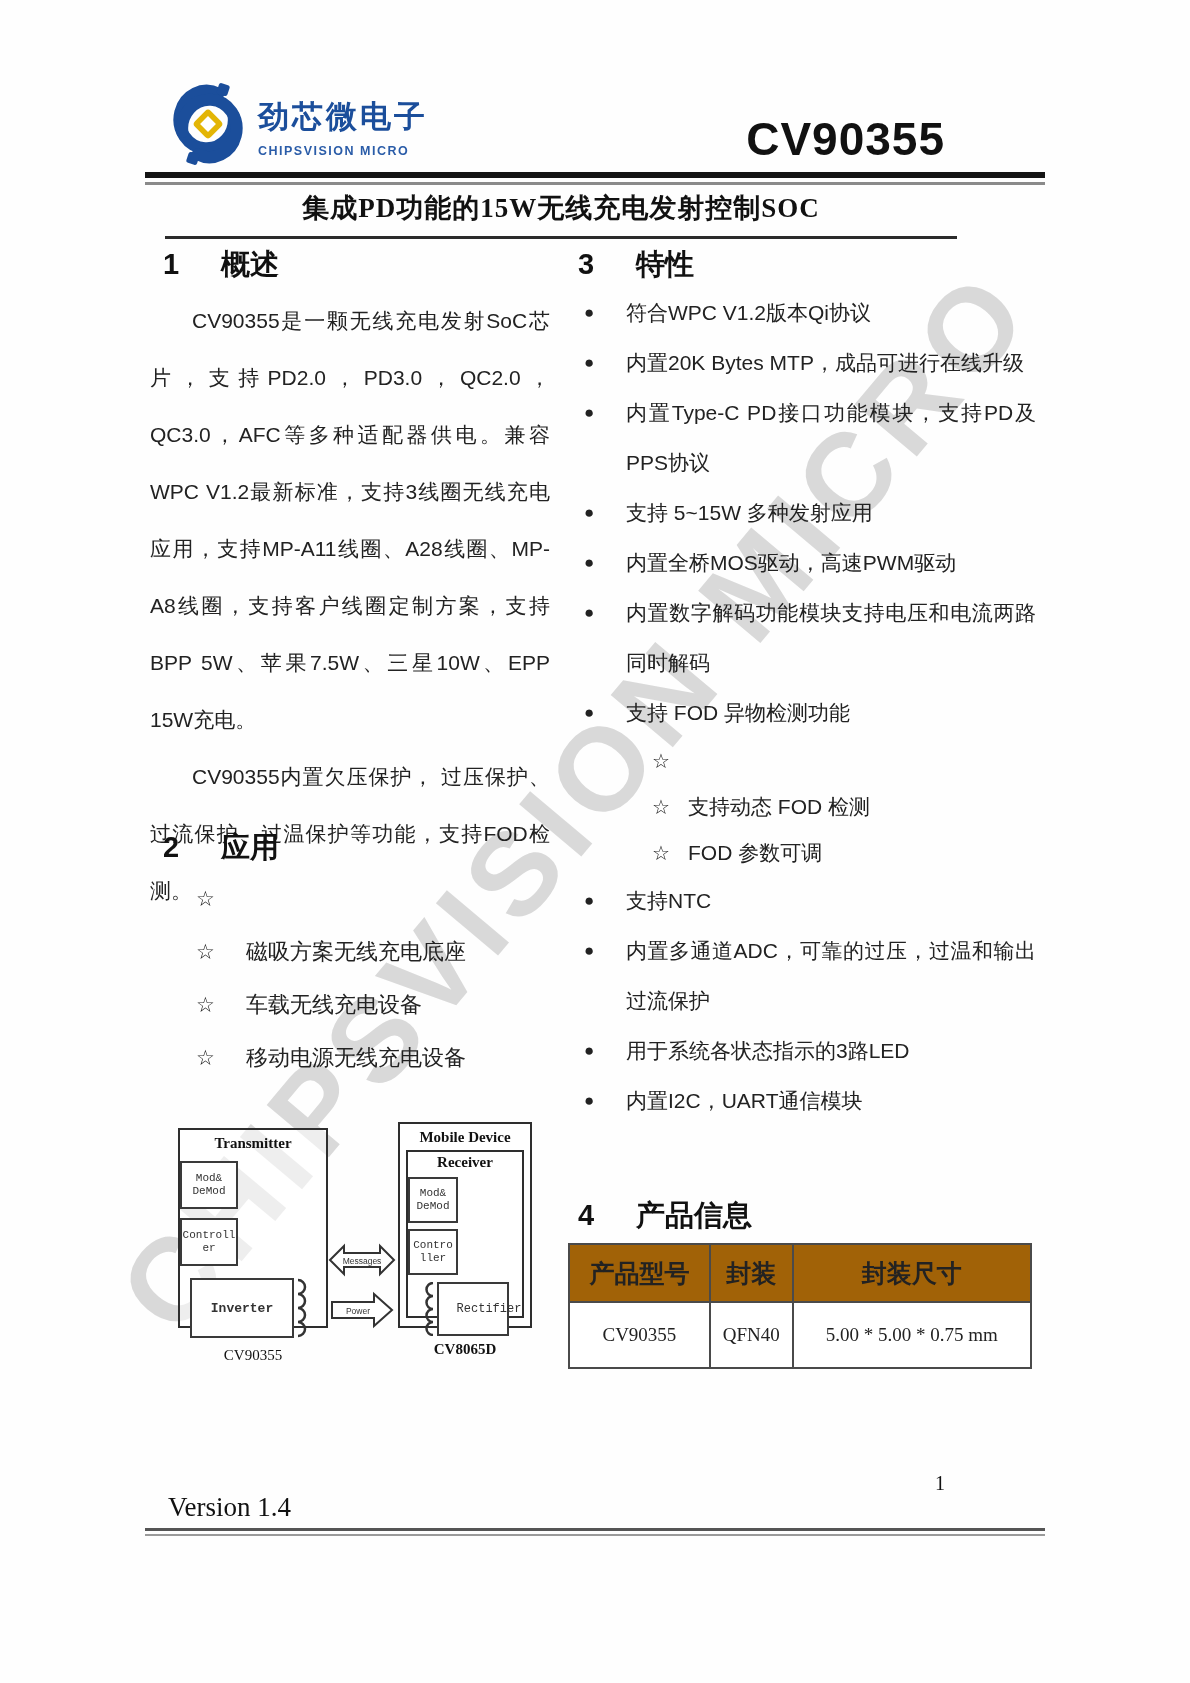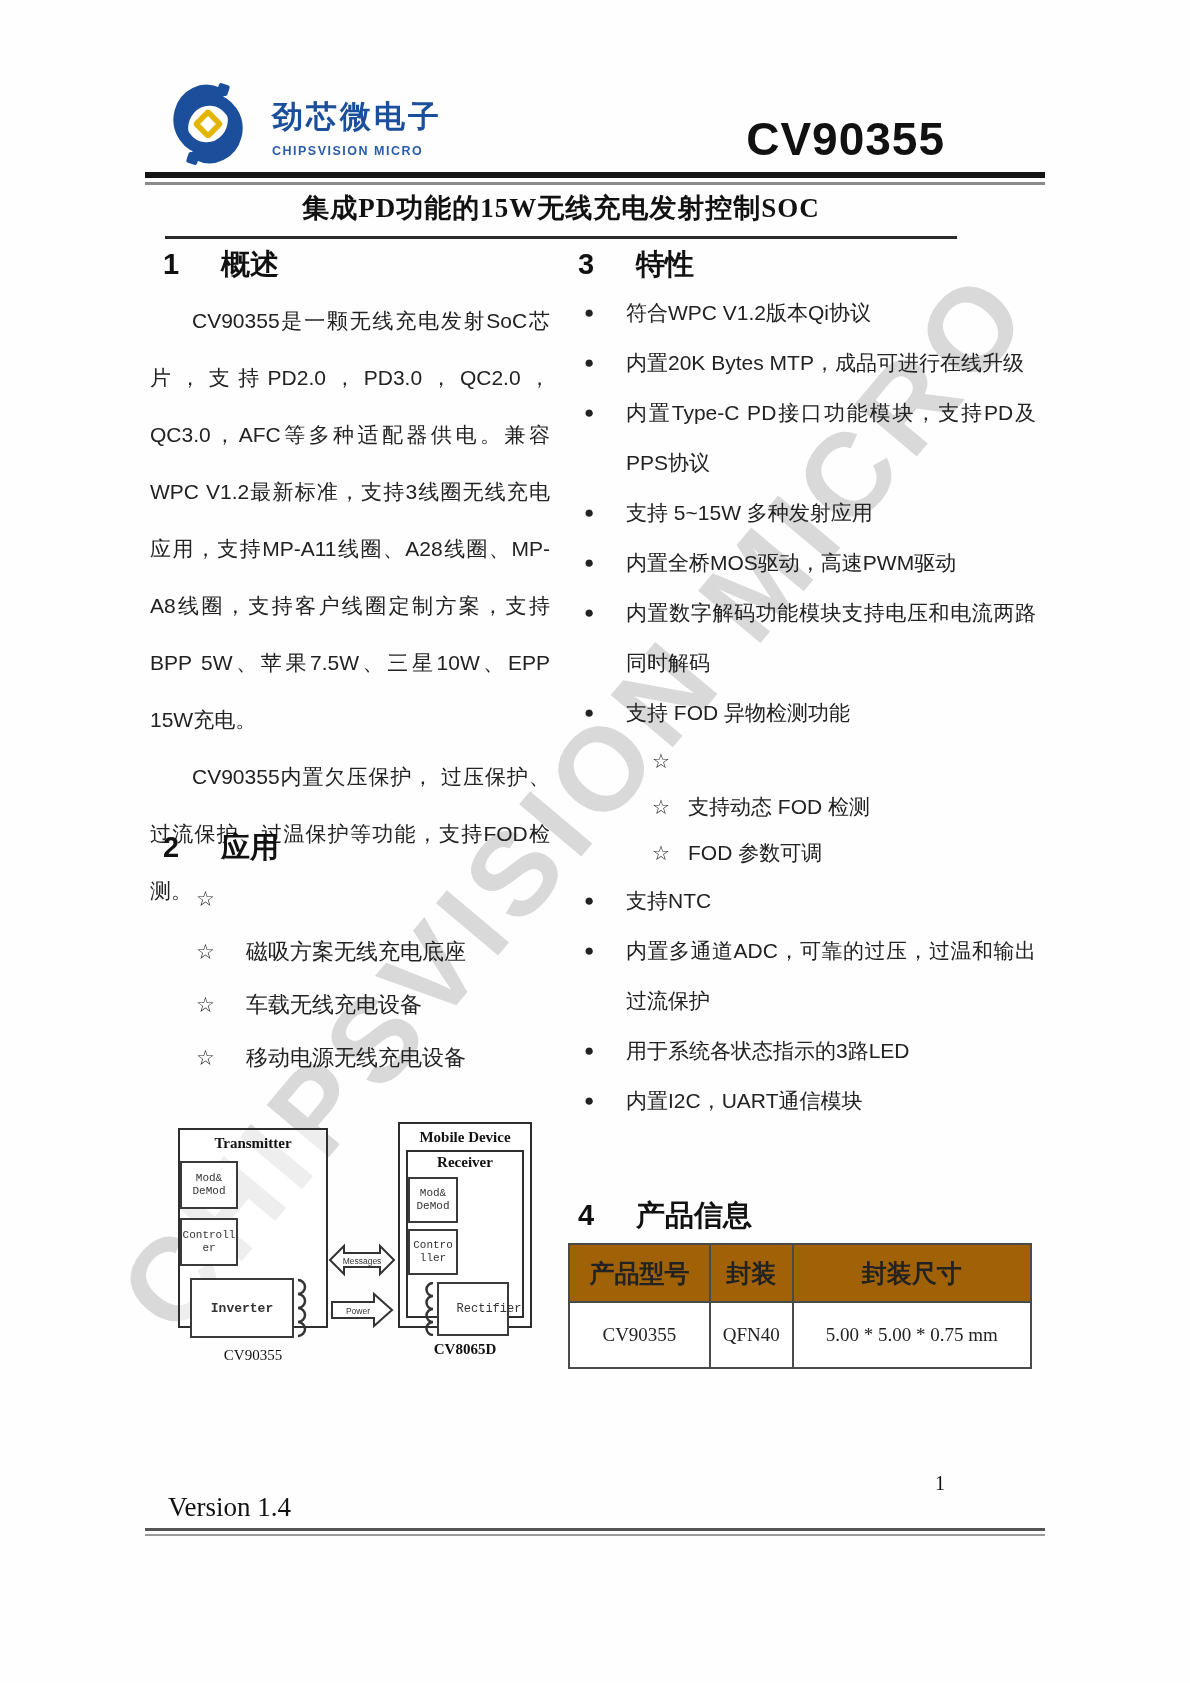--- a/index.html
+++ b/index.html
@@ -11,21 +11,21 @@
   
   .watermark{
     position:absolute;left:575px;top:800px;
     transform:translate(-50%,-50%) rotate(-50deg);
     font-size:118px;font-weight:bold;letter-spacing:9px;white-space:nowrap;
     color:#9f9f9f;opacity:.38;z-index:1;pointer-events:none;
     font-family:"Liberation Sans",sans-serif;
   }
   .content{position:relative;z-index:2;}
   
-  .logo-wrap{position:absolute;left:168px;top:82px;display:flex;align-items:flex-start;gap:14px;}
+  .logo-wrap{position:absolute;left:168px;top:82px;display:flex;align-items:flex-start;}
   .logo-icon{width:80px;height:84px;}
   .logo-texts{margin-left:10px;margin-top:14px;}
   .logo-cn{font-size:31px;font-weight:bold;color:#1b4e9b;letter-spacing:3px;}
   .logo-en{font-size:12.5px;color:#2a5ca8;letter-spacing:1.5px;margin-top:6px;font-weight:bold;}
   .part-number{
     position:absolute;right:245px;top:112px;font-size:46px;font-weight:bold;
     letter-spacing:1px;color:#111;
   }
   .header-rule{
     position:absolute;left:145px;top:172px;width:900px;height:4px;

